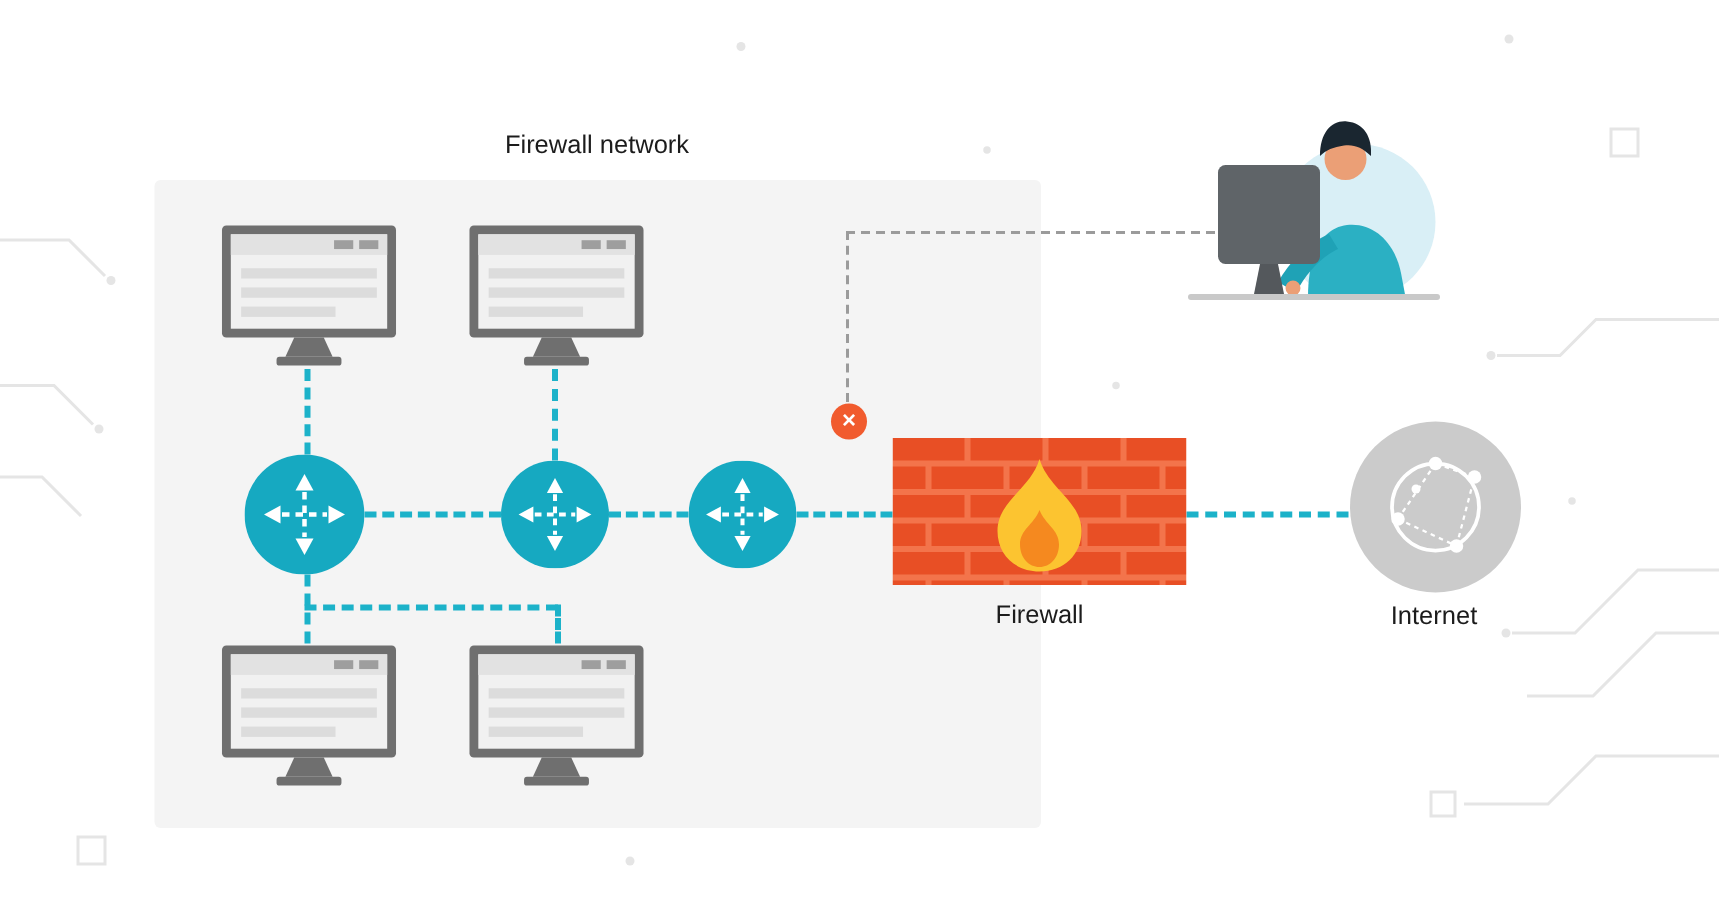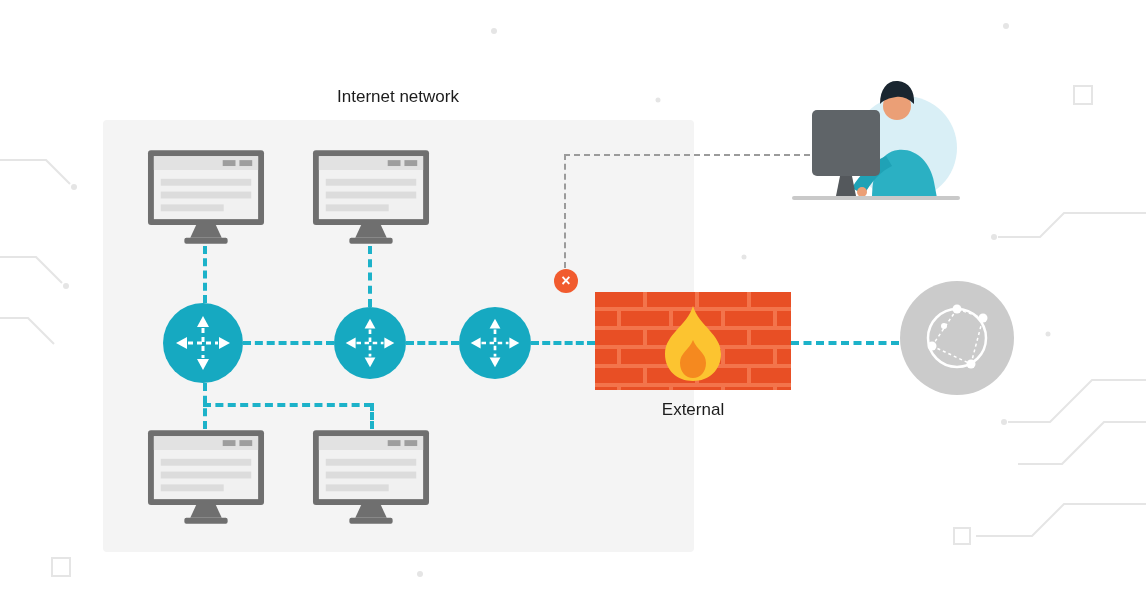--- a/index.html
+++ b/index.html
@@ -80,21 +80,21 @@
     <circle cx="658" cy="100" r="2.5"></circle>
     <circle cx="744" cy="257" r="2.5"></circle>
     <circle cx="1006" cy="26" r="3"></circle>
     <circle cx="420" cy="574" r="3"></circle>
     <circle cx="1048" cy="334" r="2.5"></circle>
   </g>
 </svg>
 
 <div class="abs panel" style="left:103px;top:120px;width:591px;height:432px"></div>
 
-<div class="abs label" style="left:288px;top:87px;width:220px">Internet network</div>
+<div class="abs label" style="left:288px;top:87px;width:220px">Firewall network</div>
 
 <div class="dash-h" style="left:243px;top:341px;width:91px"></div>
 <div class="dash-h" style="left:406px;top:341px;width:53px"></div>
 <div class="dash-h" style="left:531px;top:341px;width:64px"></div>
 <div class="dash-h" style="left:791px;top:341px;width:108px"></div>
 <div class="dash-v" style="left:203px;top:246px;height:57px"></div>
 <div class="dash-v" style="left:368px;top:246px;height:61px"></div>
 <div class="dash-v" style="left:203px;top:383px;height:46px"></div>
 <div class="dash-h" style="left:203px;top:403px;width:169px"></div>
 <div class="dash-v" style="left:370px;top:403px;height:26px"></div>
@@ -132,40 +132,41 @@
       <rect width="52" height="38" style="fill:var(--mortar,#f3744b)"></rect>
       <rect x="0" y="0" width="48" height="15" style="fill:var(--brick_red,#e84f25)"></rect>
       <rect x="-26" y="19" width="48" height="15" style="fill:var(--brick_red,#e84f25)"></rect>
       <rect x="26" y="19" width="48" height="15" style="fill:var(--brick_red,#e84f25)"></rect>
     </pattern>
   </defs>
   <rect width="196" height="98" fill="url(#brickpat)"></rect>
   <path d="M98 14 C92 34 70 42 70 62 C70 78 82 89 98 89 C114 89 126 78 126 62 C126 42 104 34 98 14 Z" style="fill:var(--flame_yellow,#fcc430)"></path>
   <path d="M98 48 C94 58 85 61 85 71 C85 80 91 86 98 86 C105 86 111 80 111 71 C111 61 102 58 98 48 Z" style="fill:var(--flame_orange,#f5891f)"></path>
 </svg>
-<div class="abs label" style="left:595px;top:400px;width:196px">External</div>
+<div class="abs label" style="left:595px;top:400px;width:196px">Firewall</div>
 
 <svg class="abs" style="left:899px;top:280px" width="116" height="116" viewBox="0 0 116 116">
   <circle cx="58" cy="58" r="57" style="fill:var(--internet_gray,#cbcbcb)"></circle>
   <circle cx="58" cy="58" r="29" style="stroke:#ffffff;fill:none" stroke-width="2.5"></circle>
   <g style="stroke:#ffffff;fill:none" stroke-width="1.5" stroke-dasharray="3 3">
     <line x1="58" y1="29" x2="33" y2="66"></line>
     <line x1="33" y1="66" x2="72" y2="84"></line>
     <line x1="72" y1="84" x2="84" y2="38"></line>
     <line x1="84" y1="38" x2="58" y2="29"></line>
   </g>
   <g style="fill:#ffffff">
     <circle cx="58" cy="29" r="4.5"></circle>
     <circle cx="33" cy="66" r="4.5"></circle>
     <circle cx="72" cy="84" r="4.5"></circle>
     <circle cx="84" cy="38" r="4.5"></circle>
     <circle cx="45" cy="46" r="3"></circle>
   </g>
 </svg>
 <div class="abs label" style="left:856px;top:399px;width:200px;line-height:23px">
+  <div>Internet</div>
 </div>
 
 <svg class="abs" style="left:788px;top:78px" width="176" height="124" viewBox="0 0 176 124">
   <circle cx="117" cy="70" r="52" style="fill:var(--bg_circle,#d9eff6)"></circle>
   <path d="M84 120 C84 94 92 74 110 72 C128 70 142 84 146 104 L149 120 Z" style="fill:var(--person_shirt,#2bb0c3)"></path>
   <path d="M98 78 C84 84 72 96 64 110 L76 117 C83 104 93 93 104 88 Z" style="fill:var(--person_arm,#1fa2b6)"></path>
   <circle cx="74" cy="114" r="5" style="fill:var(--person_skin,#eb9f76)"></circle>
   <circle cx="109" cy="28" r="14" style="fill:var(--person_skin,#eb9f76)"></circle>
   <path d="M92 26 C92 10 100 2 110 3 C121 4 127 13 126 26 C120 20 114 18 108 19 C101 20 96 22 92 26 Z" style="fill:var(--person_hair,#1a2630)"></path>
   <rect x="24" y="32" width="68" height="66" rx="5" style="fill:#5f6468"></rect>

